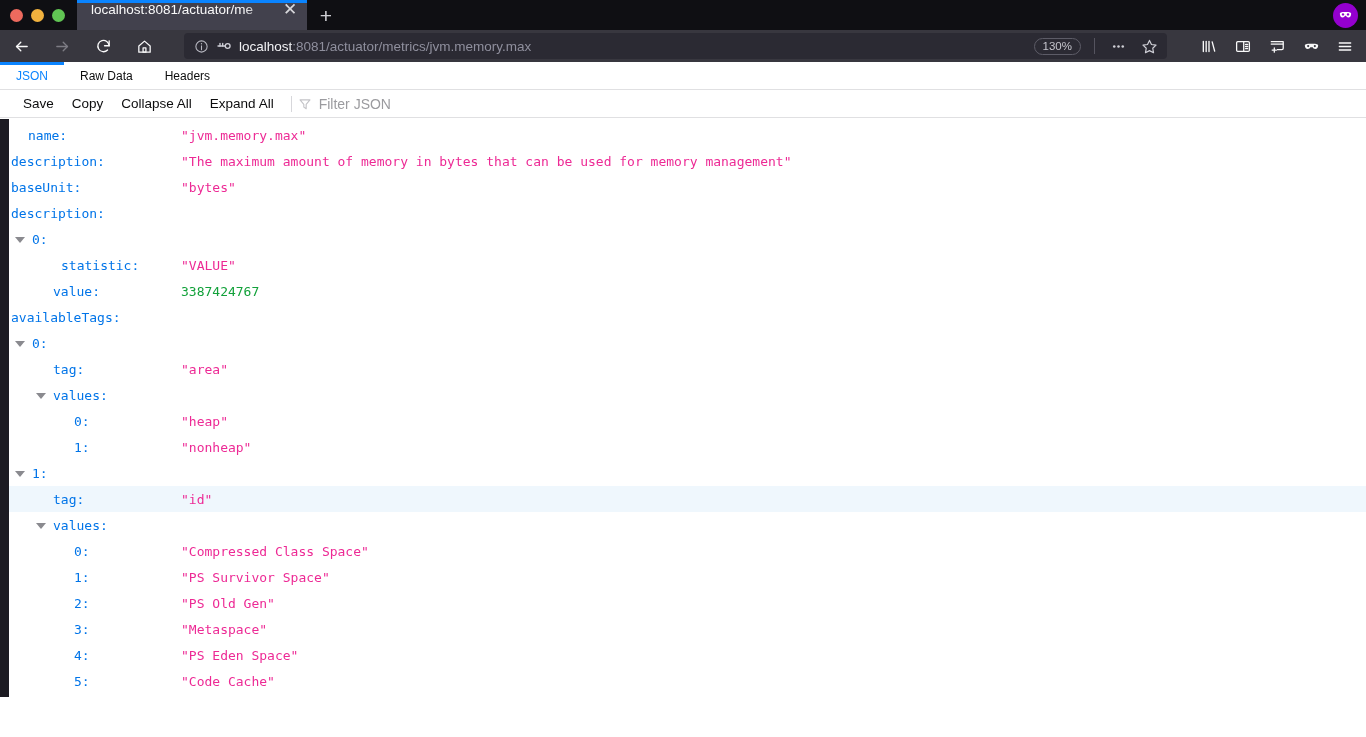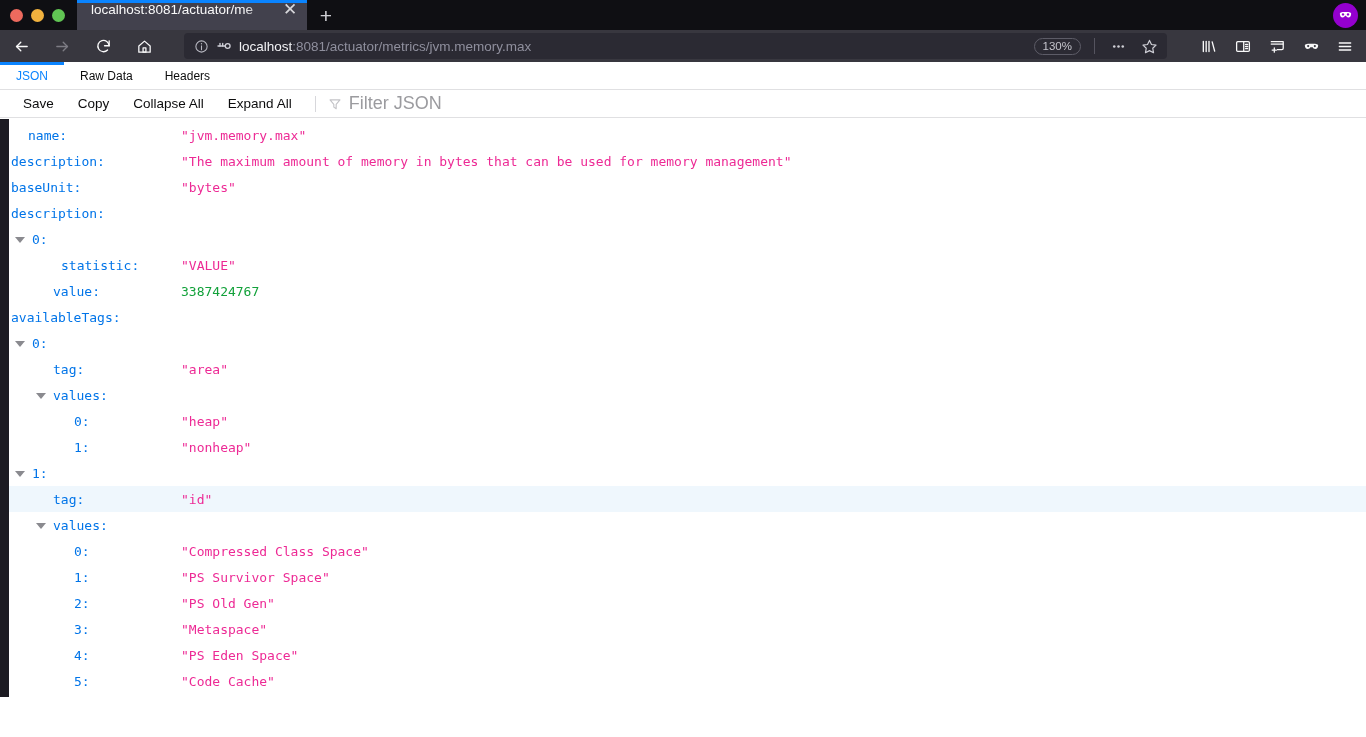--- a/index.html
+++ b/index.html
@@ -136,32 +136,32 @@
   .jv-tab.active::before {
     content: ""; position: absolute; left: 0; right: 0; top: 0;
     height: 3px; background: #0a84ff;
   }
 
   .jv-toolbar {
     height: 28px;
     display: flex; align-items: center;
     border-bottom: 1px solid #e0e0e2;
     padding-left: 14px;
-    gap: 6px;
+    gap: 0;
     background: #fff;
   }
   .jv-btn {
     font-size: 13.5px;
     color: #0c0c0d;
     padding: 0 9px;
     line-height: 1;
   }
   .jv-sep { width: 1px; height: 16px; background: #d7d7db; margin: 0 6px 0 8px; }
   .jv-filter { display: flex; align-items: center; gap: 7px; }
-  .jv-filter-text { font-size: 18px; color: #9b9b9f; }
+  .jv-filter-text { font-size: 14px; color: #9b9b9f; }
 
   .rows {
     position: relative;
     padding-top: 4px;
     font-family: "DejaVu Sans Mono", "Liberation Mono", monospace;
     font-size: 13px;
   }
   .row {
     height: 26px;
     display: flex; align-items: center;

